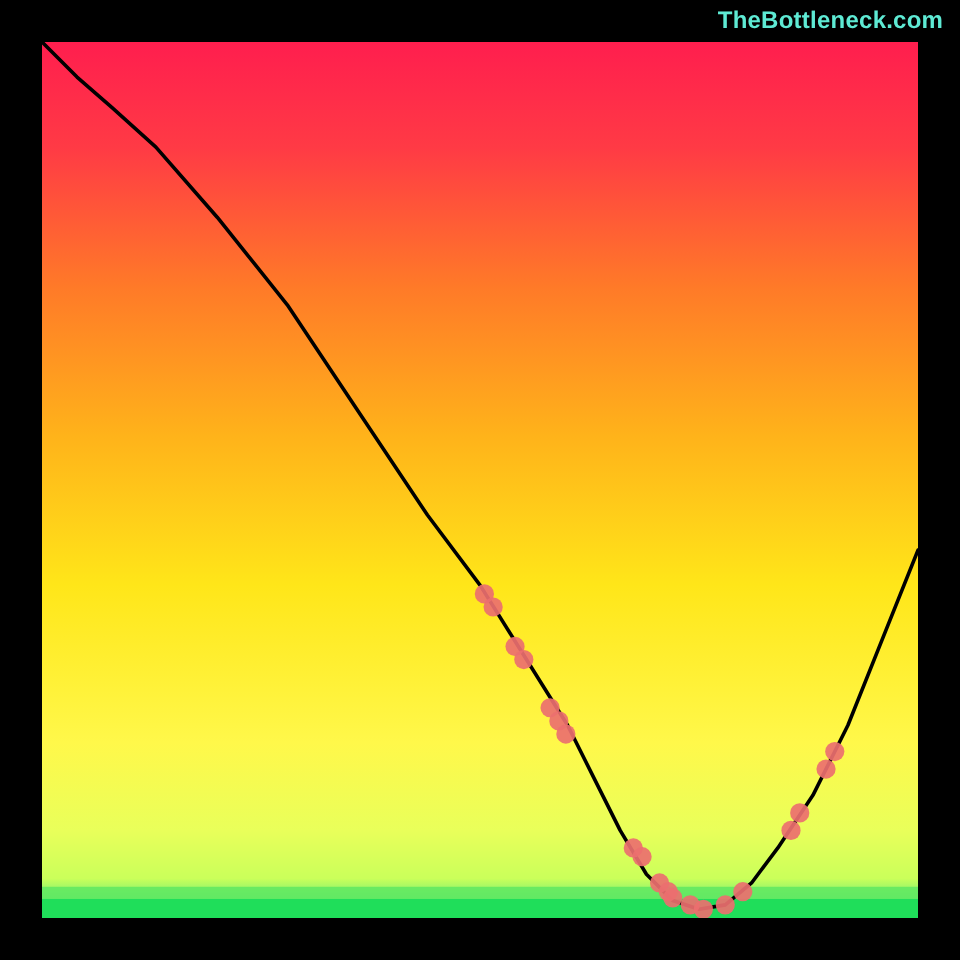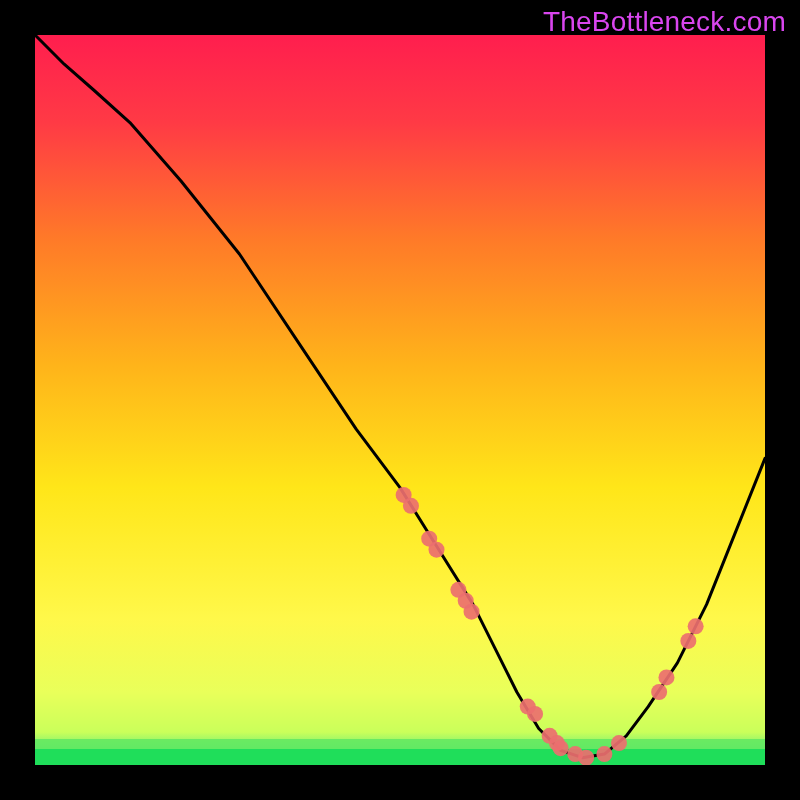--- a/index.html
+++ b/index.html
@@ -23,23 +23,23 @@
   left: 35px;
   top: 35px;
   width: 730px;
   height: 730px;
   overflow: hidden;
 }
 .watermark {
   position: absolute;
   top: 6px;
   right: 14px;
-  color: #d946ef;
-  font-size: 28px;
-  font-weight: 400;
+  color: #5eead4;
+  font-size: 20px;
+  font-weight: 700;
   letter-spacing: 0.2px;
   user-select: none;
 }
 svg {
   display: block;
   width: 730px;
   height: 730px;
 }
 </style>
 </head>

